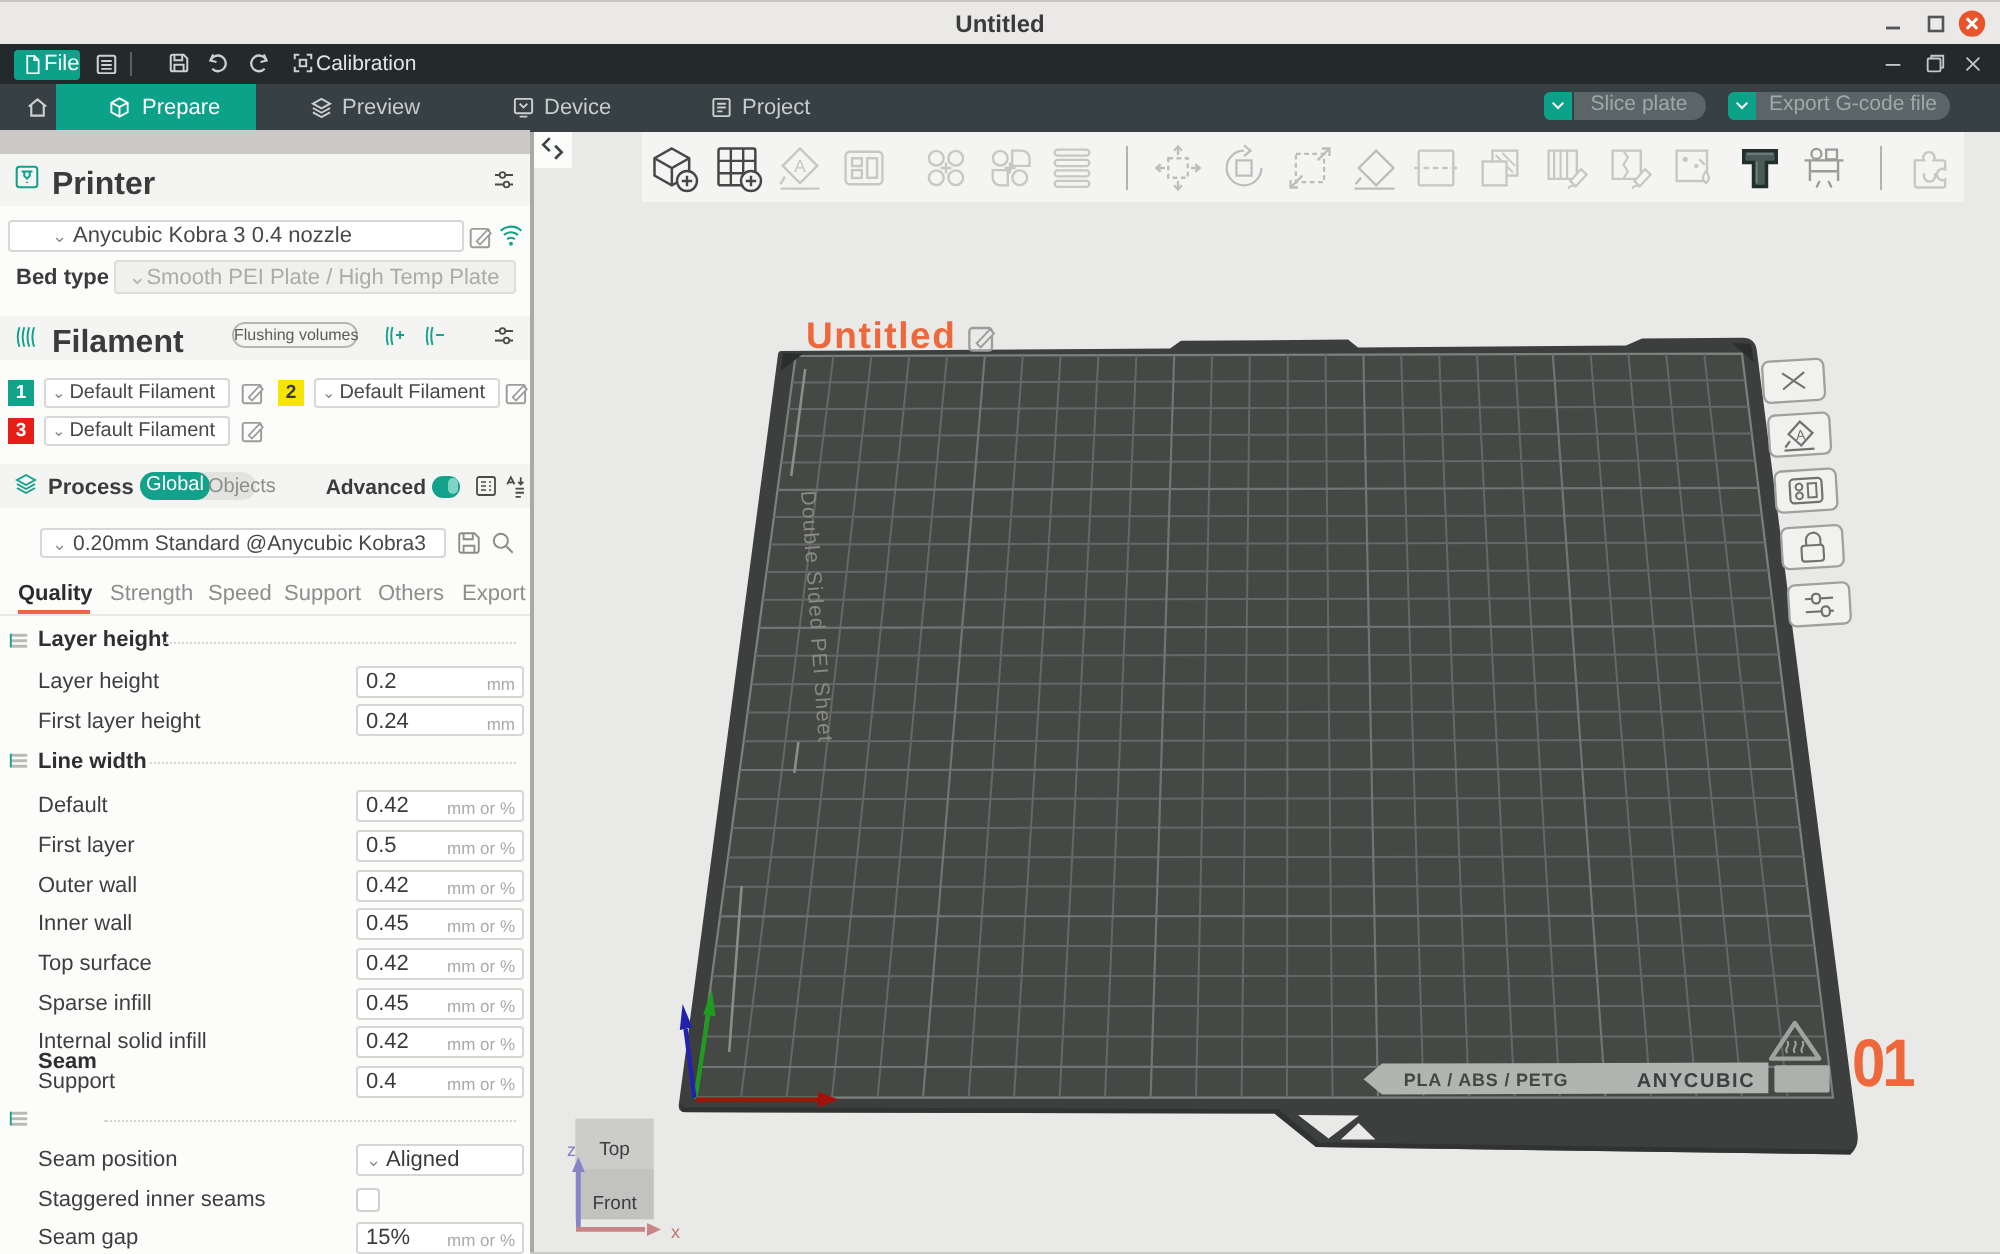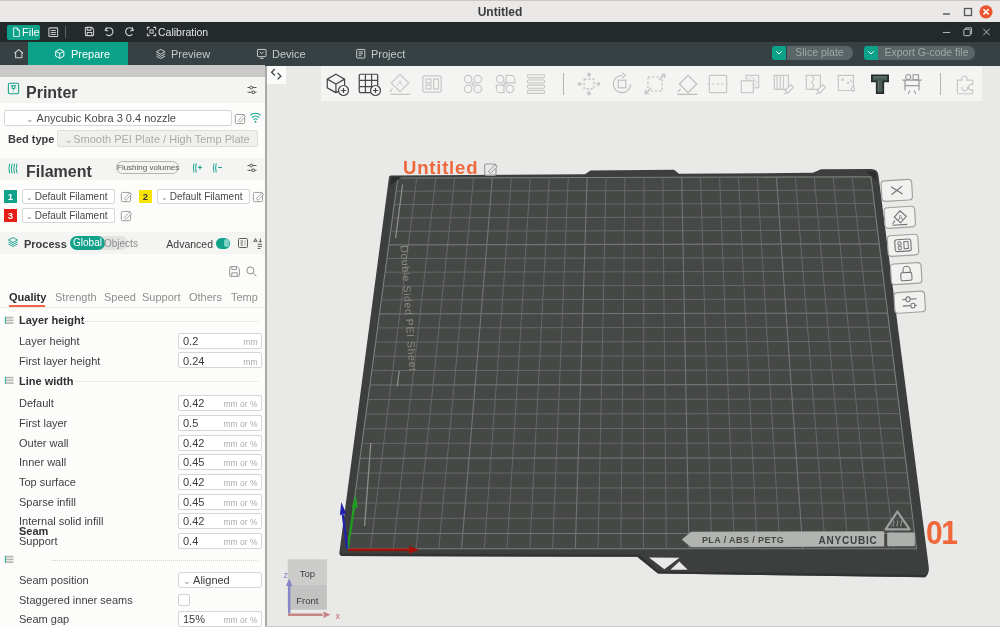--- a/index.html
+++ b/index.html
@@ -358,46 +358,47 @@
     </svg>
     <div class="phead" style="top:167px;height:22px"></div>
     <svg class="abs" style="left:7px;top:171px" width="12" height="12" viewBox="0 0 24 24" fill="none">
       <path d="M12,3 L21,8 L12,13 L3,8 Z" stroke="#12a18b" stroke-width="1.9"></path>
       <path d="M3,12 L12,17 L21,12 M3,16 L12,21 L21,16" stroke="#12a18b" stroke-width="1.9"></path>
     </svg>
     <div class="ptitle" style="left:24px;top:172.5px;font-size:11px">Process</div>
     <div class="abs" style="left:70px;top:171px;width:58px;height:14px;background:#e3e3e1;border-radius:7.5px"></div>
     <div class="abs" style="left:70px;top:171px;width:35px;height:14px;background:#12a18b;border-radius:7.5px;color:#fff;font-size:10px;text-align:center;line-height:14px">Global</div>
     <div class="abs" style="left:104px;top:172.5px;font-size:10px;color:#8c8e8c">Objects</div>
-    <div class="abs" style="left:140px;top:172.5px;width:73px;text-align:right;font-size:10.5px;font-weight:normal;color:#3a3c3b">Advanced</div>
+    <div class="abs" style="left:140px;top:172.5px;width:73px;text-align:right;font-size:10.5px;font-weight:bold;color:#3a3c3b">Advanced</div>
     <div class="abs" style="left:216px;top:172.5px;width:14px;height:11px;background:#12a18b;border-radius:6px"></div>
     <div class="abs" style="left:223.5px;top:174px;width:5px;height:8px;background:#7fd4c4;border-radius:3px"></div>
     <svg class="abs" style="left:237px;top:171.5px" width="12" height="12" viewBox="0 0 24 24" fill="none">
       <rect x="3" y="3" width="18" height="18" rx="2" stroke="#4a4c4a" stroke-width="1.8"></rect>
       <path d="M7,8 H12 M7,12 H12 M7,16 H12 M15,8 H17 M15,12 H17 M15,16 H17" stroke="#4a4c4a" stroke-width="1.6"></path>
     </svg>
     <svg class="abs" style="left:251px;top:171.5px" width="12.5" height="12.5" viewBox="0 0 24 24" fill="none">
       <path d="M5,10 L8.5,3 L12,10 M6.2,8 H10.8" stroke="#4a4c4a" stroke-width="1.7"></path>
       <path d="M13,14 H21 M13,18 H21 M13,22 H18" stroke="#4a4c4a" stroke-width="1.7"></path>
       <path d="M18,3 V10 M15.5,7.5 L18,10 L20.5,7.5" stroke="#4a4c4a" stroke-width="1.7"></path>
     </svg>
+    <div class="combo" style="left:20px;top:198.5px;width:203px;height:15.5px;line-height:14.5px;padding-left:5px;font-size:10.5px"><span class="chev">⌄</span>0.20mm Standard @Anycubic Kobra3</div>
     <svg class="abs" style="left:228px;top:199.5px" width="13" height="13" viewBox="0 0 24 24" fill="none">
       <path d="M3,5 a2,2 0 0 1 2,-2 H17 L21,7 V19 a2,2 0 0 1 -2,2 H5 a2,2 0 0 1 -2,-2 Z" stroke="#8a8c8a" stroke-width="1.7"></path>
       <path d="M7,3 V8.5 H15.5 V3 M7,21 V14.5 H17 V21" stroke="#8a8c8a" stroke-width="1.7"></path>
     </svg>
     <svg class="abs" style="left:245px;top:199.5px" width="13" height="13" viewBox="0 0 24 24" fill="none">
       <circle cx="10" cy="10" r="6.5" stroke="#8a8c8a" stroke-width="1.8"></circle>
       <path d="M15,15 L21,21" stroke="#8a8c8a" stroke-width="1.8"></path>
     </svg>
     <div class="abs" style="left:9px;top:226px;font-size:11px;color:#2b2d2c;font-weight:bold">Quality</div>
     <div class="abs" style="left:55px;top:226px;font-size:11px;color:#8c8e8c;font-weight:normal">Strength</div>
     <div class="abs" style="left:104px;top:226px;font-size:11px;color:#8c8e8c;font-weight:normal">Speed</div>
     <div class="abs" style="left:142px;top:226px;font-size:11px;color:#8c8e8c;font-weight:normal">Support</div>
     <div class="abs" style="left:189px;top:226px;font-size:11px;color:#8c8e8c;font-weight:normal">Others</div>
-    <div class="abs" style="left:231px;top:226px;font-size:11px;color:#8c8e8c;font-weight:normal">Temp</div>
+    <div class="abs" style="left:231px;top:226px;font-size:11px;color:#8c8e8c;font-weight:normal">Export</div>
     <div class="abs" style="left:9px;top:239.5px;width:36px;height:2.5px;background:#f0654a"></div>
     <div class="abs" style="left:0;top:241.5px;width:265px;height:1px;background:#e8e8e6"></div>
     <svg class="abs" style="left:4px;top:249.5px" width="11" height="11" viewBox="0 0 24 24" fill="none">
       <rect x="3" y="4" width="18" height="3.4" rx="1" fill="#b8bab8"></rect>
       <rect x="3" y="10" width="18" height="3.4" rx="1" fill="#b8bab8"></rect>
       <rect x="3" y="16" width="18" height="3.4" rx="1" fill="#b8bab8"></rect>
       <path d="M3,4 V19" stroke="#12a18b" stroke-width="2"></path>
     </svg>
     <div class="sect" style="top:249.0px">Layer height</div>
     <div class="dotl" style="left:82px;top:255.5px;width:176px"></div>

